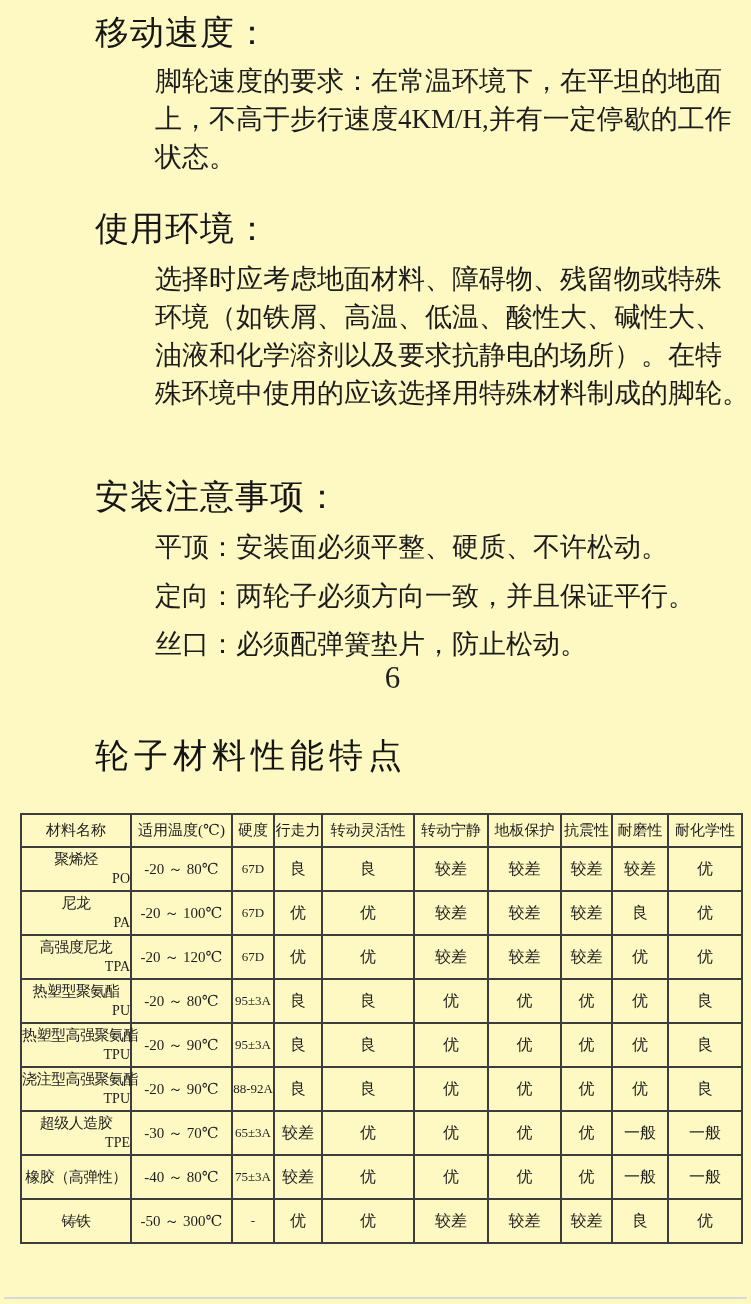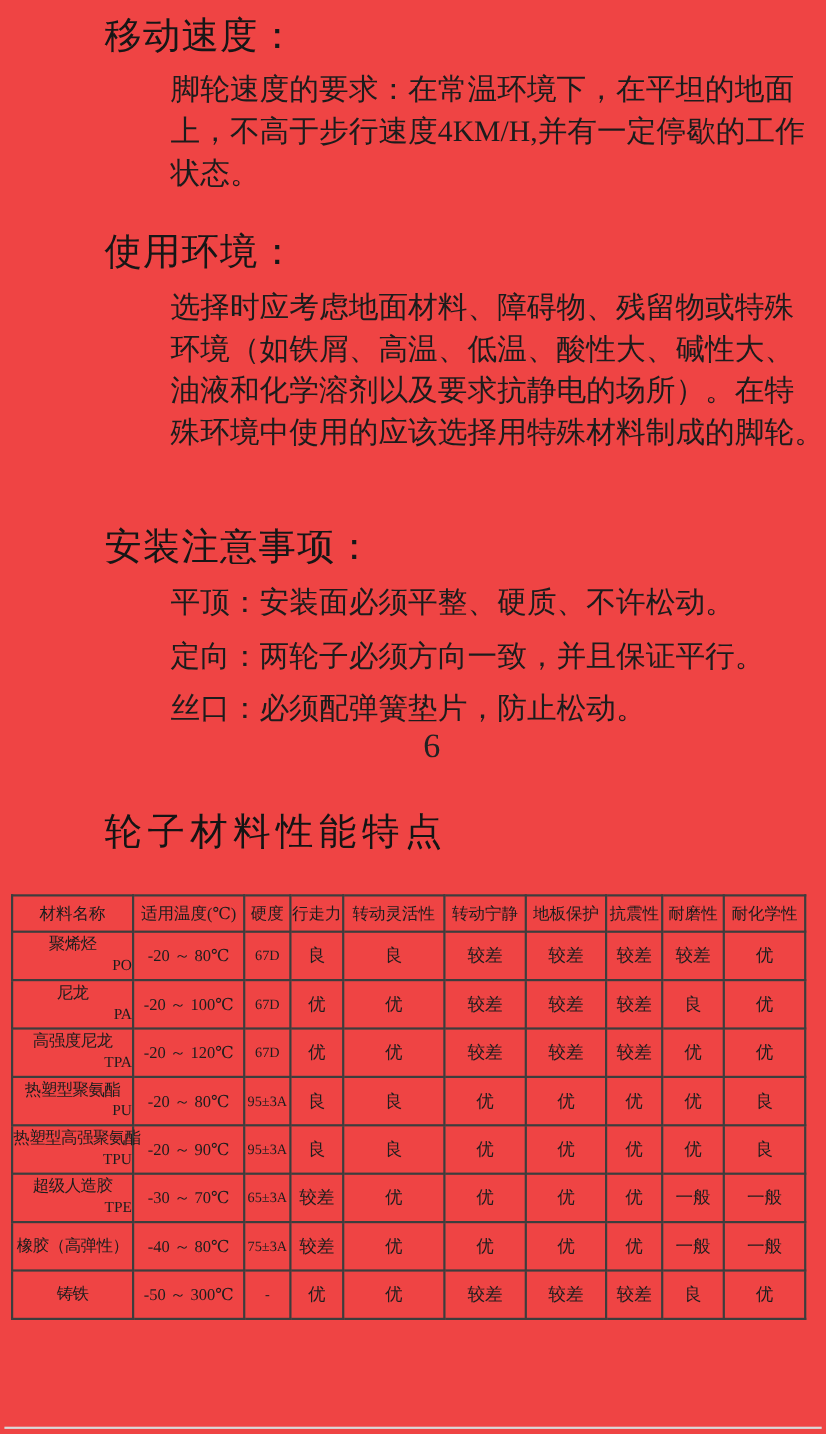--- a/index.html
+++ b/index.html
@@ -1,19 +1,19 @@
 <!DOCTYPE html>
 <html lang="zh"><head>
 <meta charset="utf-8">
 <style>
   html,body{margin:0;padding:0;background:#ffffff;}
   #page{
     position:relative;
     width:751px;height:1304px;
-    background:#ef4444;
+    background:#fef9c3;
     font-family:"Liberation Serif","DejaVu Serif",serif;
     color:#1e1e1e;
     overflow:hidden;
   }
   .h1{
     position:absolute;left:95px;
     font-size:34px;font-weight:400;letter-spacing:1px;
     white-space:nowrap;color:#161616;
   }
   .body-text{
@@ -28,21 +28,21 @@
   .page-number{
     position:absolute;left:0;top:660px;width:100%;
     text-align:center;text-indent:34px;
     font-size:31px;color:#222;
   }
   .table-heading{
     position:absolute;left:95px;top:733px;
     font-size:34px;letter-spacing:5px;color:#141414;white-space:nowrap;
   }
   table.perf{
-    position:absolute;left:10px;top:813px;
+    position:absolute;left:20px;top:813px;
     border-collapse:collapse;table-layout:fixed;
     width:721px;
     font-family:"Liberation Serif","DejaVu Serif",serif;
     color:#1d1d1d;
   }
   table.perf th, table.perf td{
     border:2px solid #3d3d3d;
     text-align:center;vertical-align:middle;
     padding:0;overflow:visible;
     font-weight:400;
@@ -188,20 +188,35 @@
           <td class="c-val">良</td>
           <td class="c-val">良</td>
           <td class="c-val">优</td>
           <td class="c-val">优</td>
           <td class="c-val">优</td>
           <td class="c-val">优</td>
           <td class="c-val">良</td>
         </tr>
         <tr>
           <td class="c-name">
+            <div>浇注型高强聚氨酯</div>
+            <div class="code">TPU</div>
+          </td>
+          <td class="c-temp">-20 ～ 90℃</td>
+          <td class="c-hard">88-92A</td>
+          <td class="c-val">良</td>
+          <td class="c-val">良</td>
+          <td class="c-val">优</td>
+          <td class="c-val">优</td>
+          <td class="c-val">优</td>
+          <td class="c-val">优</td>
+          <td class="c-val">良</td>
+        </tr>
+        <tr>
+          <td class="c-name">
             <div>超级人造胶</div>
             <div class="code">TPE</div>
           </td>
           <td class="c-temp">-30 ～ 70℃</td>
           <td class="c-hard">65±3A</td>
           <td class="c-val">较差</td>
           <td class="c-val">优</td>
           <td class="c-val">优</td>
           <td class="c-val">优</td>
           <td class="c-val">优</td>

